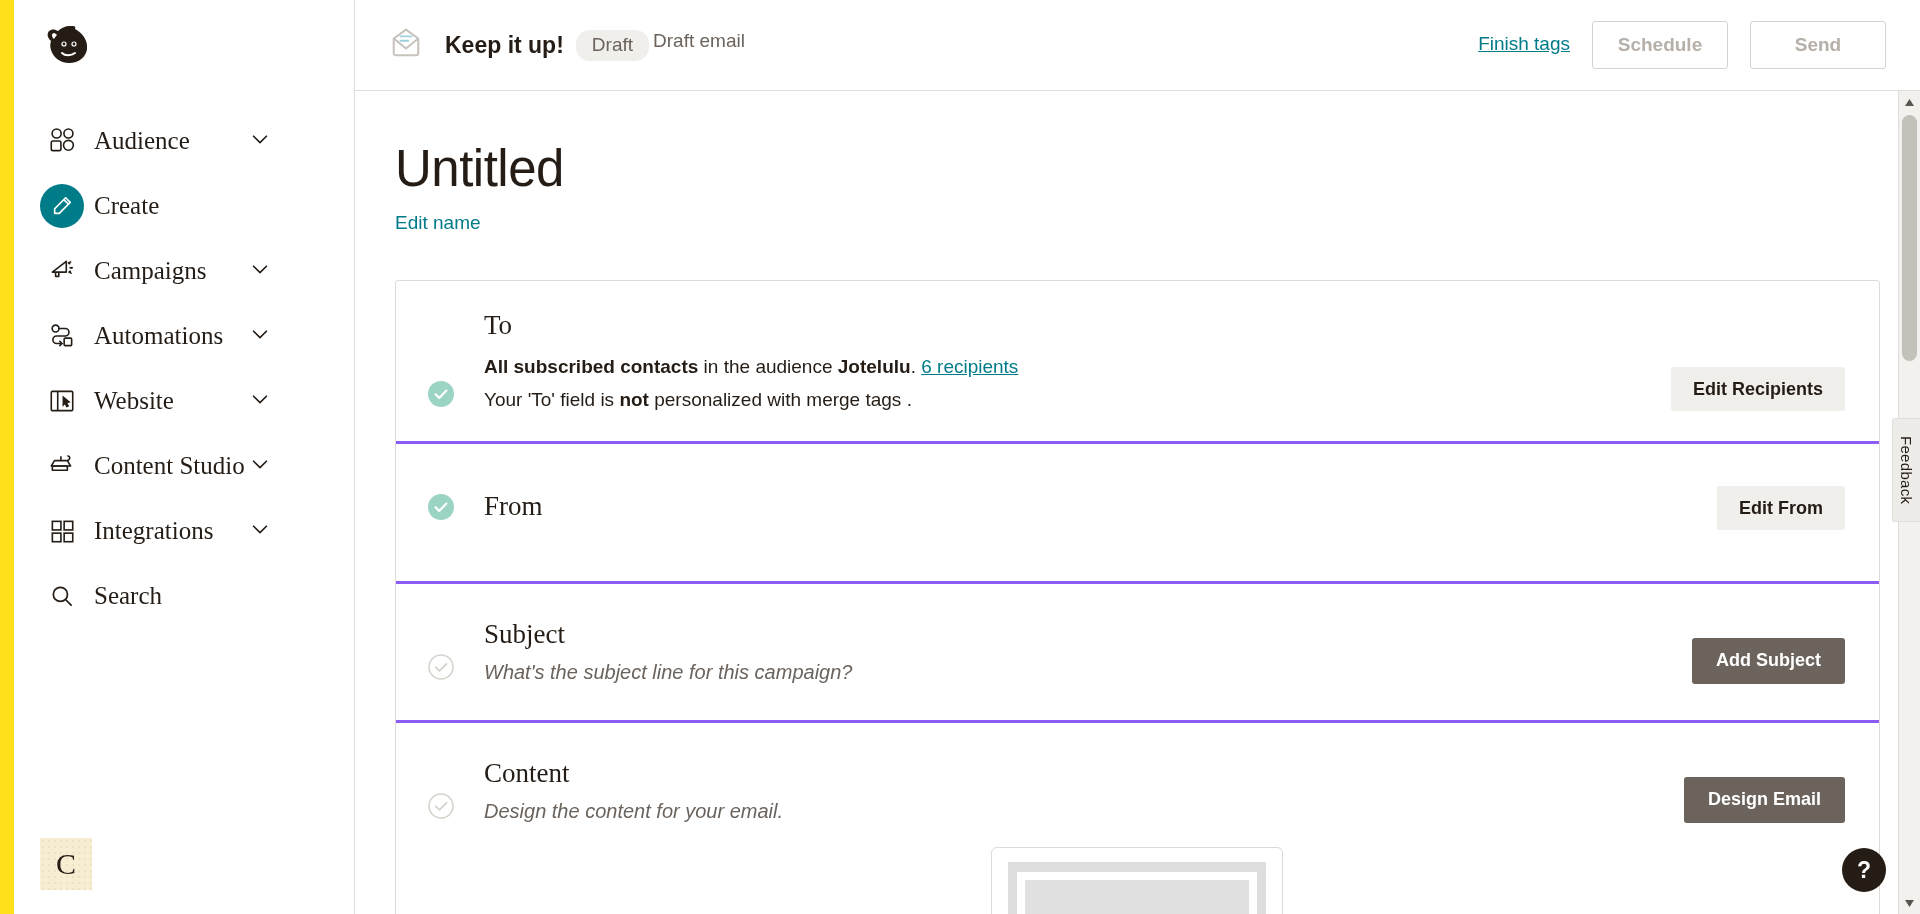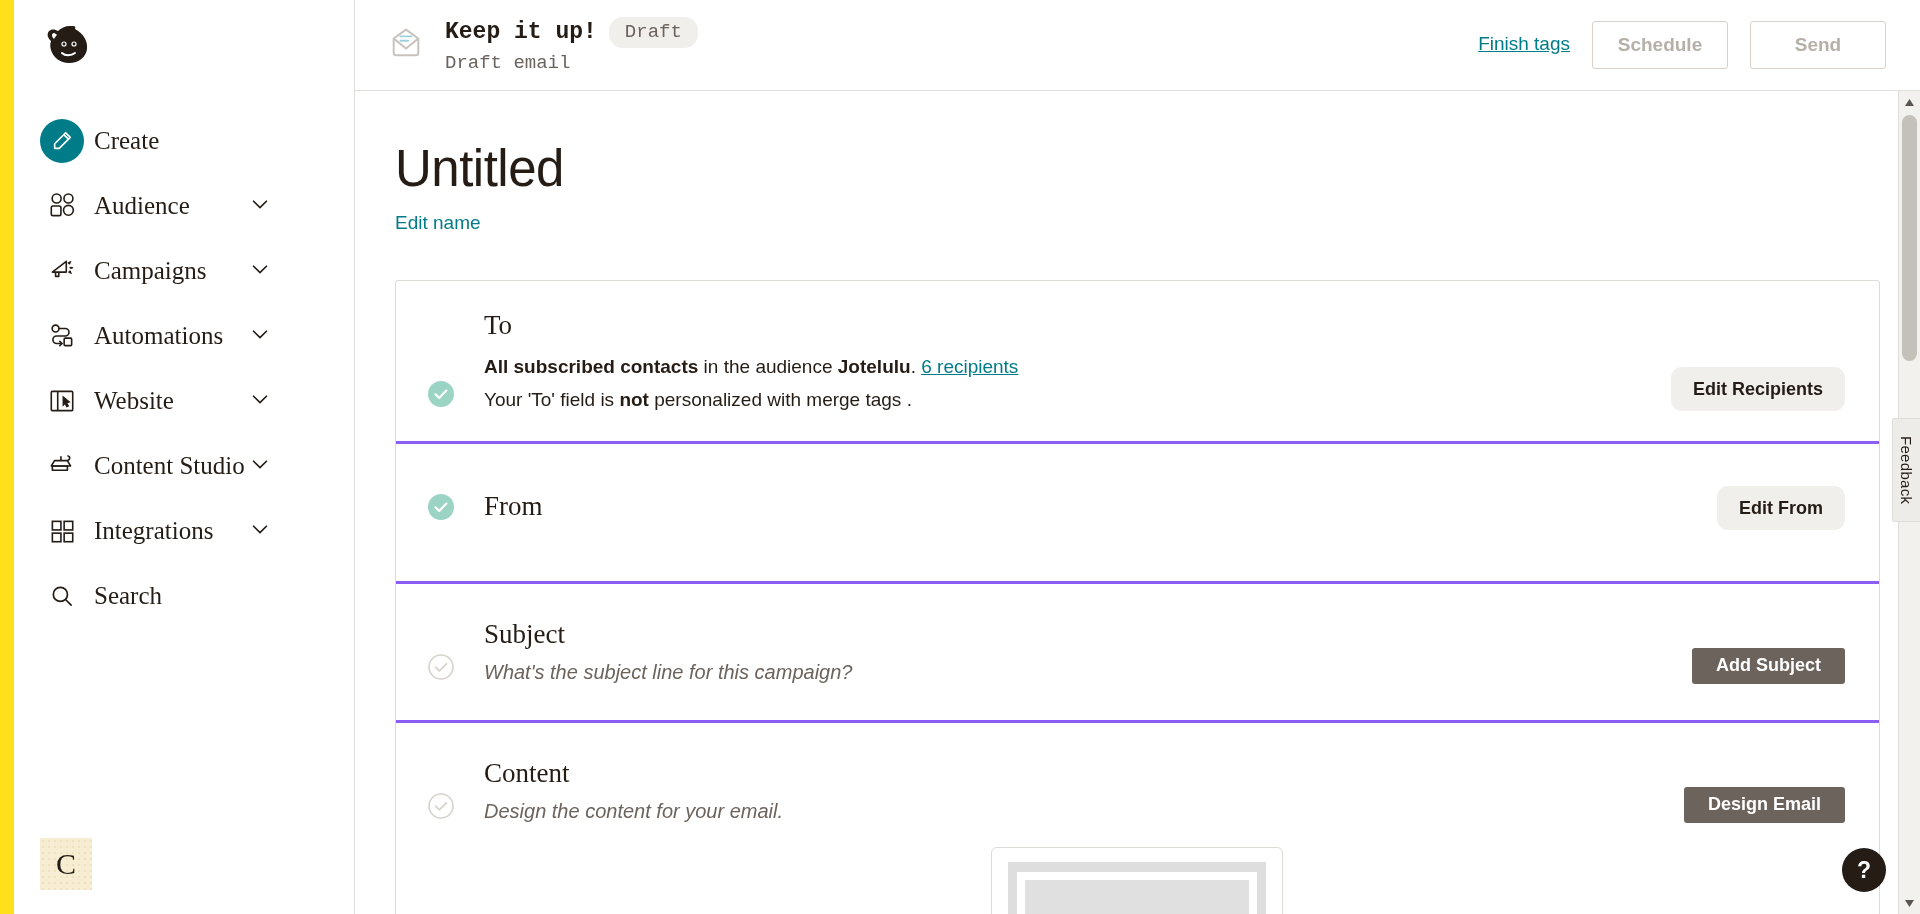--- a/index.html
+++ b/index.html
@@ -50,21 +50,21 @@
   .avatar span { position: relative; z-index: 1; }
 
   
   .main { flex: 1; height: 914px; position: relative; background: #fff; overflow: hidden; }
 
   .topbar {
     height: 91px; border-bottom: 1px solid #e0dedb;
     display: flex; align-items: center; padding: 0 0 0 32px; position: relative;
   }
   .env-icon { width: 40px; flex: 0 0 40px; margin-right: 18px; }
-  .title-wrap { display: flex; flex-direction: column; justify-content: space-between; gap: 4px; font-family: Liberation Mono, monospace; }
+  .title-wrap { display: flex; flex-direction: row; justify-content: space-between; gap: 4px; }
   .title-row { display: flex; align-items: center; gap: 12px; }
   .camp-title { font-size: 23px; font-weight: bold; color: #241c15; }
   .draft-badge {
     background: #f1efec; color: #6b635c; font-size: 19px;
     border-radius: 14px; padding: 4px 16px 5px;
   }
   .camp-sub { font-size: 19px; color: #6b635c; }
   .topbar-actions { margin-left: auto; display: flex; align-items: center; gap: 22px; padding-right: 34px; }
   .finish-later {
     color: #007c89; font-size: 19px; text-decoration: underline;
@@ -91,30 +91,30 @@
   .row-check { width: 26px; flex: 0 0 26px; margin-top: 4px; }
   .row-body { flex: 1; padding-left: 30px; }
   .row-title { font-family: "Liberation Serif", serif; font-size: 27px; color: #241c15; line-height: 1.1; }
   .row-desc { font-size: 19px; color: #241c15; margin-top: 12px; line-height: 1.5; }
   .row-desc b { font-weight: bold; }
   .row-desc .lnk { color: #007c89; text-decoration: underline; cursor: pointer; }
   .row-note { font-size: 19px; color: #241c15; margin-top: 8px; }
   .row-hint { font-size: 20px; color: #6b635c; font-style: italic; margin-top: 11px; }
   .row-action { margin-left: 20px; padding-top: 2px; }
   .btn-secondary {
-    background: #f1efec; border: none; border-radius: 11px;
+    background: #f1efec; border: none; border-radius: 2px;
     color: #241c15; font-size: 18px; font-weight: bold;
     padding: 0 22px; height: 44px; display: flex; align-items: center;
     justify-content: center; cursor: pointer; white-space: nowrap;
     font-family: "Liberation Sans", sans-serif;
   }
   .btn-primary {
     background: #6b635c; border: none; border-radius: 3px;
     color: #ffffff; font-size: 18px; font-weight: bold;
-    padding: 0 24px; height: 36px; display: flex; align-items: center;
+    padding: 0 24px; height: 46px; display: flex; align-items: center;
     justify-content: center; cursor: pointer; white-space: nowrap;
     font-family: "Liberation Sans", sans-serif;
   }
   .preview-thumb {
     width: 292px; height: 170px; margin: 24px auto 0;
     border: 1px solid #dedad5; border-radius: 6px;
     background: #fff; padding: 14px 16px 0; overflow: hidden;
   }
   .pv-outer { background: #dedede; padding: 10px 9px 0; height: 100%; }
   .pv-inner { background: #fff; padding: 8px; height: 100%; }
@@ -178,45 +178,45 @@
         <circle cx="24" cy="22" r="1.4" fill="#241c15"></circle>
         <circle cx="34" cy="22" r="1.4" fill="#241c15"></circle>
         <path d="M22 31c3 3 9 3 13 0" stroke="#fff" stroke-width="2" fill="none" stroke-linecap="round"></path>
       </svg>
     </div>
 
     <div class="nav">
 
       <div class="nav-item">
         <div class="nav-ico">
-          <div class="create-circle">
-            <svg viewBox="0 0 24 24" width="22" height="22" fill="none" stroke="#fff" stroke-width="1.8" stroke-linecap="round" stroke-linejoin="round">
-              <path d="M16 3l5 5L9 20H4v-5z"></path>
-                <path d="M14.5 5.5l4 4"></path>
-            </svg>
-          </div>
-        </div>
-        <span class="nav-label">Create</span>
-      </div>
-
-      <div class="nav-item">
-        <div class="nav-ico">
           <svg viewBox="0 0 28 28" width="30" height="30" fill="none" stroke="#241c15" stroke-width="1.5">
             <circle cx="9" cy="7" r="4.2"></circle>
               <circle cx="20" cy="7" r="4.2"></circle>
             <rect x="4" y="14" width="9" height="9" rx="1.6"></rect>
               <circle cx="20" cy="18" r="4.6"></circle>
           </svg>
         </div>
         <span class="nav-label">Audience</span>
         <span class="nav-chevron">
           <svg viewBox="0 0 24 24" width="22" height="22" fill="none" stroke="#241c15" stroke-width="1.8" stroke-linecap="round">
               <path d="M5 9l7 7 7-7"></path>
             </svg>
         </span>
+      </div>
+
+      <div class="nav-item">
+        <div class="nav-ico">
+          <div class="create-circle">
+            <svg viewBox="0 0 24 24" width="22" height="22" fill="none" stroke="#fff" stroke-width="1.8" stroke-linecap="round" stroke-linejoin="round">
+              <path d="M16 3l5 5L9 20H4v-5z"></path>
+                <path d="M14.5 5.5l4 4"></path>
+            </svg>
+          </div>
+        </div>
+        <span class="nav-label">Create</span>
       </div>
 
       <div class="nav-item">
         <div class="nav-ico">
           <svg viewBox="0 0 28 28" width="30" height="30" fill="none" stroke="#241c15" stroke-width="1.5" stroke-linejoin="round">
             <path d="M18 5L5 15h13z"></path>
               <path d="M8 15v4h3v-4"></path>
             <path d="M21 7v0M22.5 11v0M21.5 14.5v0" stroke-linecap="round" stroke-width="2"></path>
             <path d="M20 6.5l2-1M21.5 11h2.2M20.5 15l2 1" stroke-linecap="round"></path>
           </svg>

